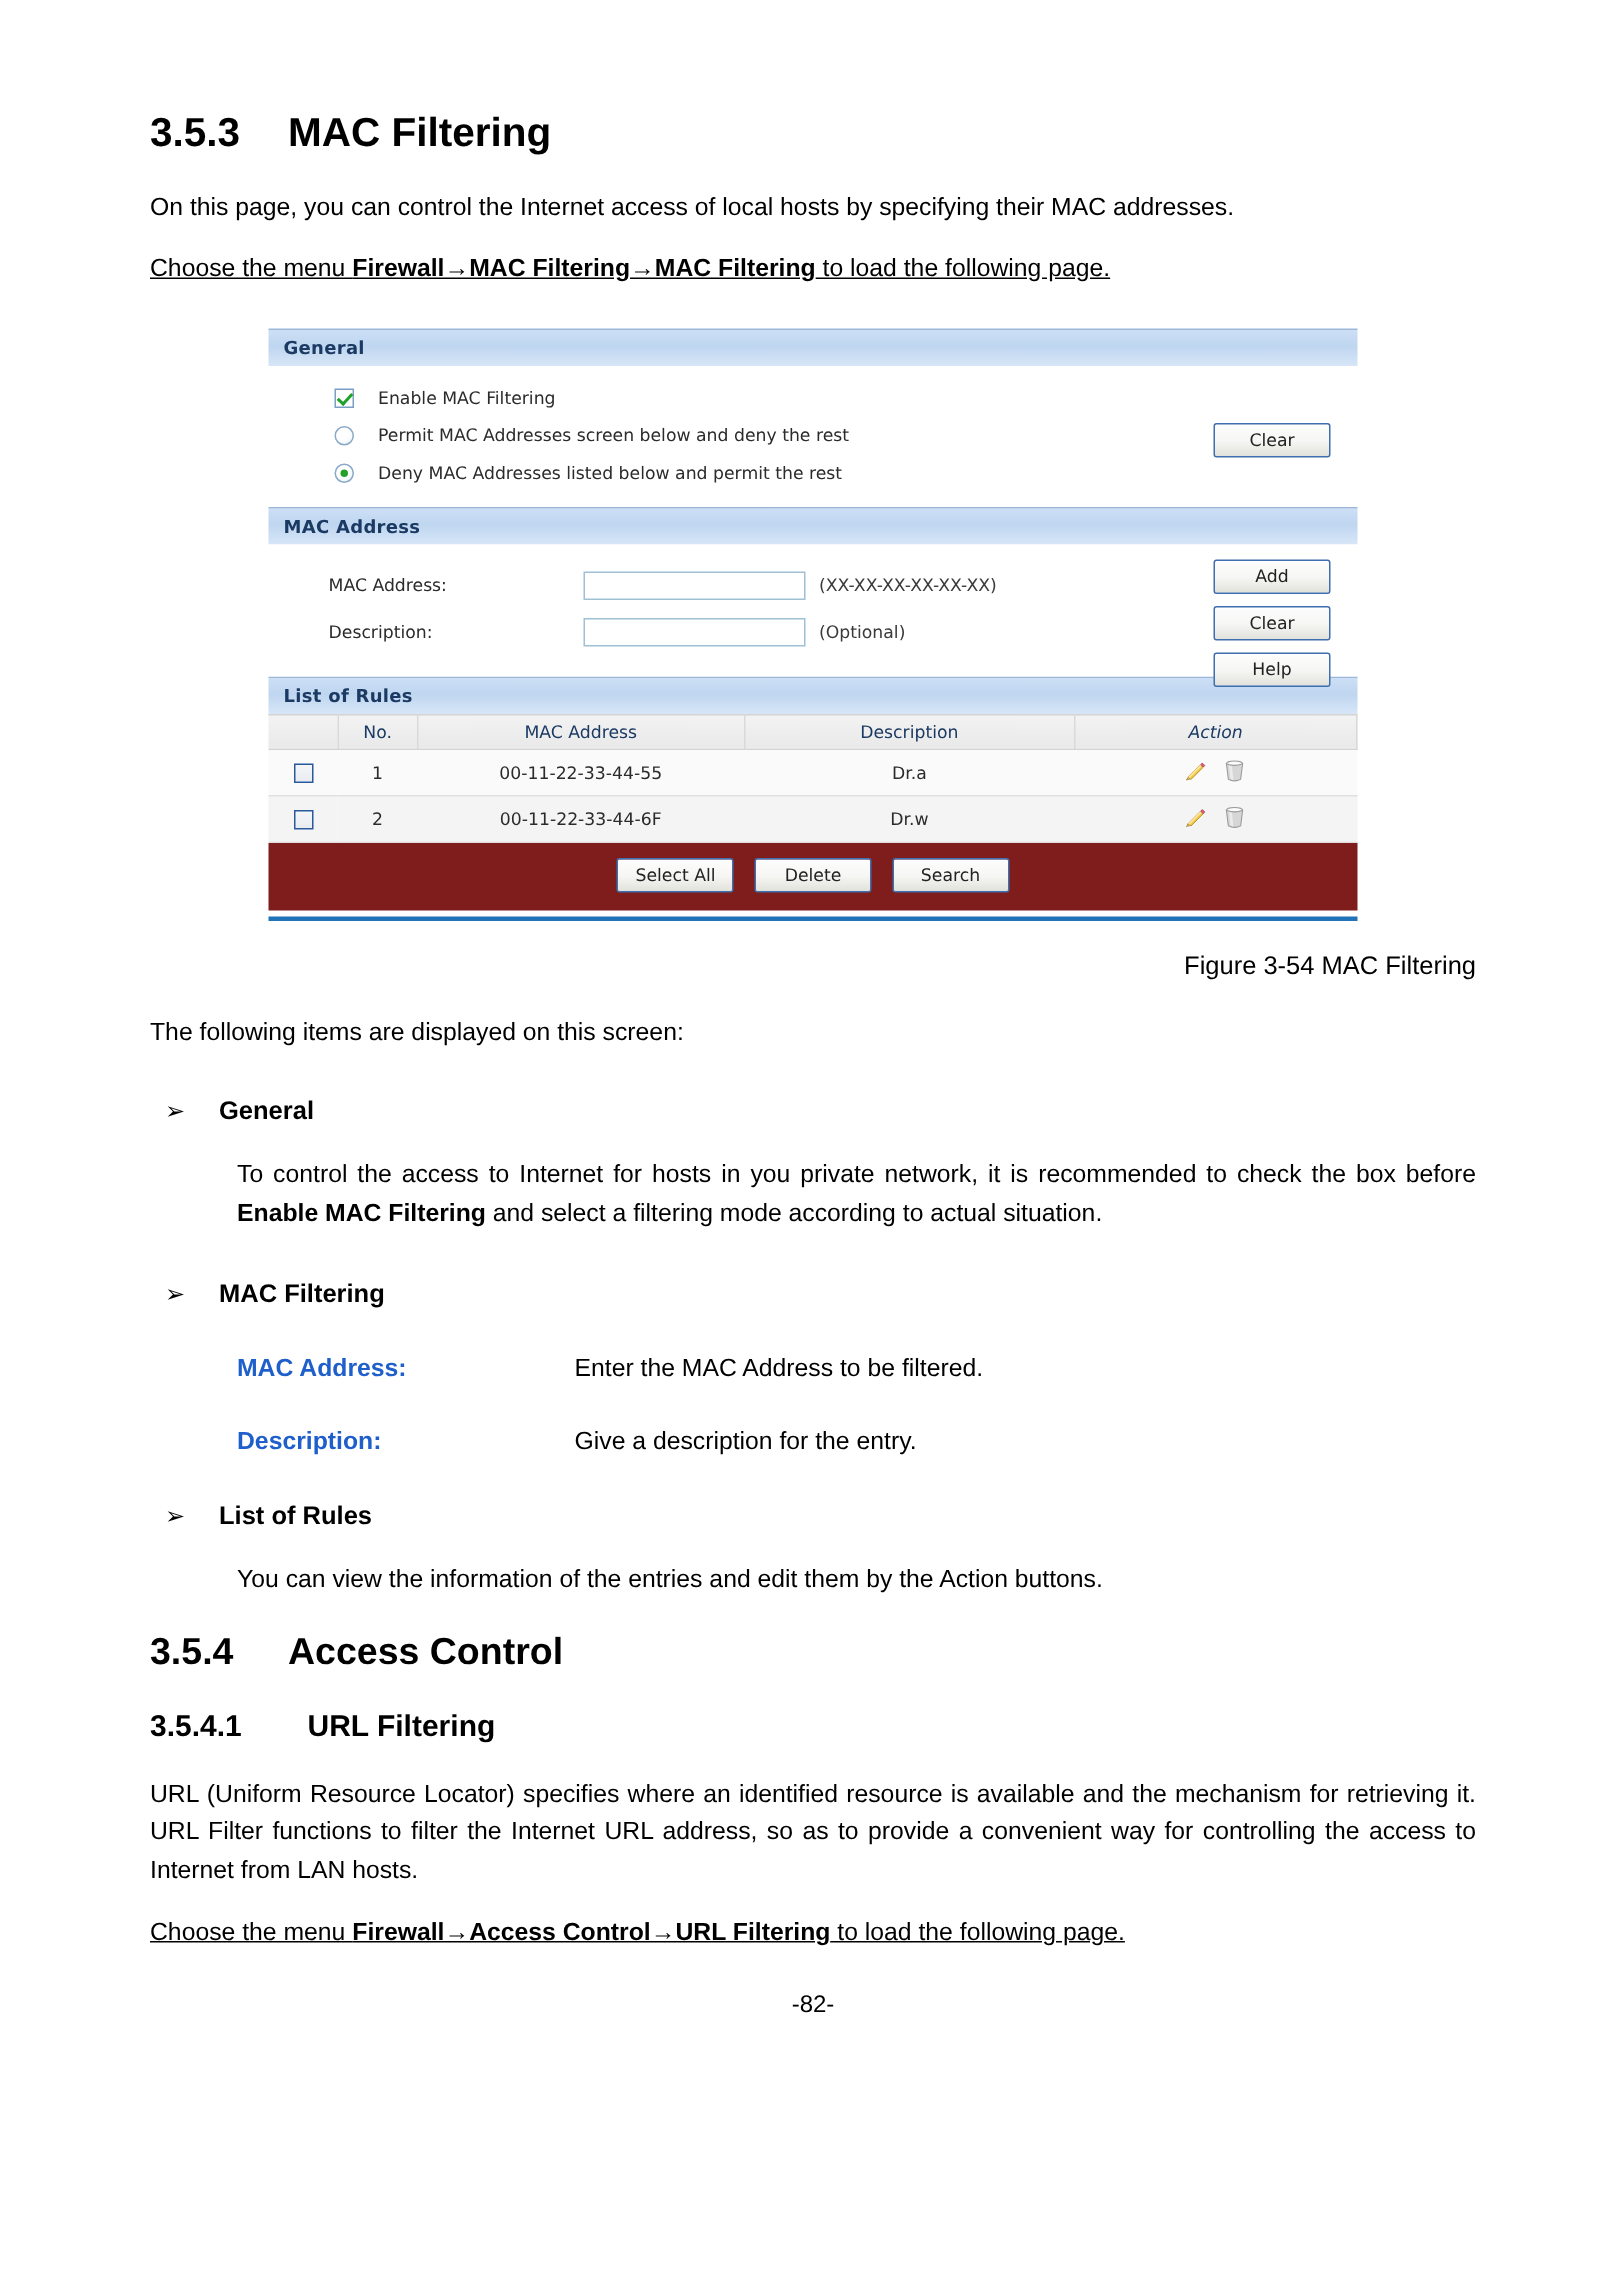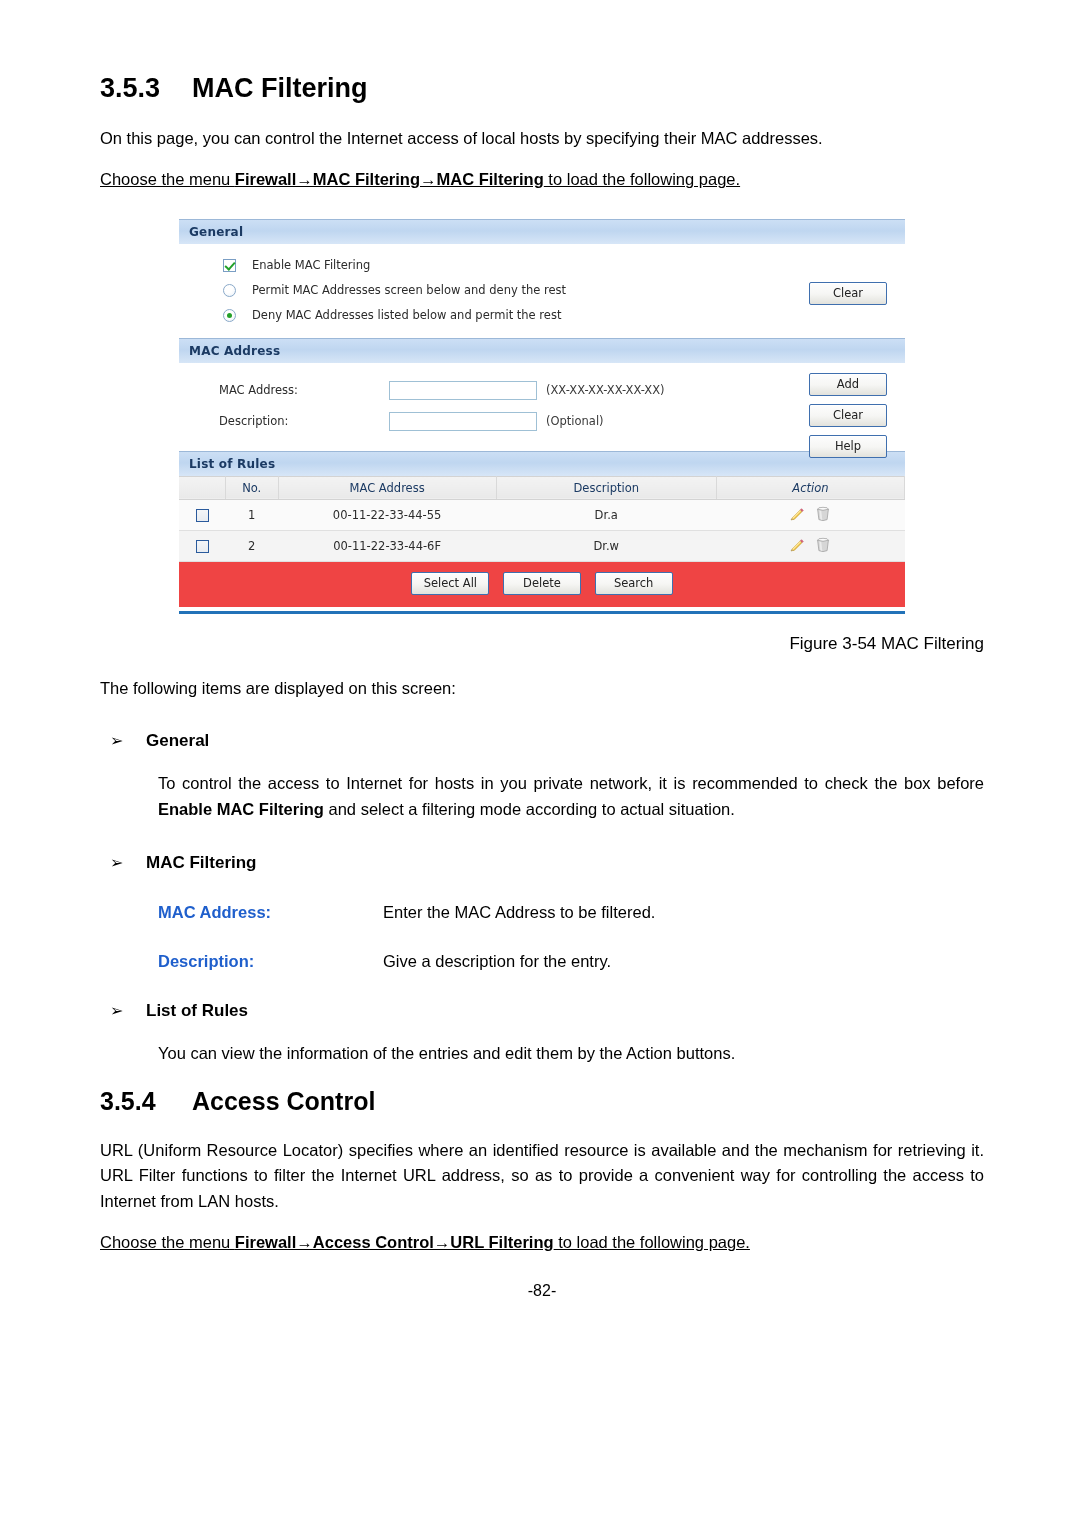--- a/index.html
+++ b/index.html
@@ -269,21 +269,21 @@
     border: 1px solid #2a5a9c;
     background: linear-gradient(to bottom,#f4f6f8,#e8ecf1);
     box-sizing: border-box;
     vertical-align: middle;
   }
   .acticons { display: inline-flex; gap: 10px; align-items: center; justify-content: center; }
 
   .bottom-btns {
     text-align: center;
     padding: 10px 0 12px 0;
-    background: #ef4444;
+    background: #7f1d1d;
   }
   .bottom-btns .btn { width: 76px; margin: 0 5px; }
 
   .blue-rule {
     height: 3px;
     background: #2272b8;
     margin-top: 4px;
   }
 </style>
 </head>
@@ -444,20 +444,23 @@
     </div>
 
     <div class="indent">
       <p class="body">You can view the information of the entries and edit them by the Action buttons.</p>
     </div>
 
     <h1 class="sec2">
       <span class="num">3.5.4</span><span>Access Control</span>
     </h1>
 
+    <h2 class="subsec">
+      <span class="num">3.5.4.1</span><span>URL Filtering</span>
+    </h2>
 
     <p class="body justify">URL (Uniform Resource Locator) specifies where an identified resource is available and the mechanism for retrieving it. URL Filter functions to filter the Internet URL address, so as to provide a convenient way for controlling the access to Internet from LAN hosts.</p>
 
     <p class="body tight"><span>Choose the menu </span><b class="nb">Firewall→Access Control→URL Filtering</b><span> to load the following page.</span></p>
 
     <div class="footer">-82-</div>
 
   </div>
 </div>
 

